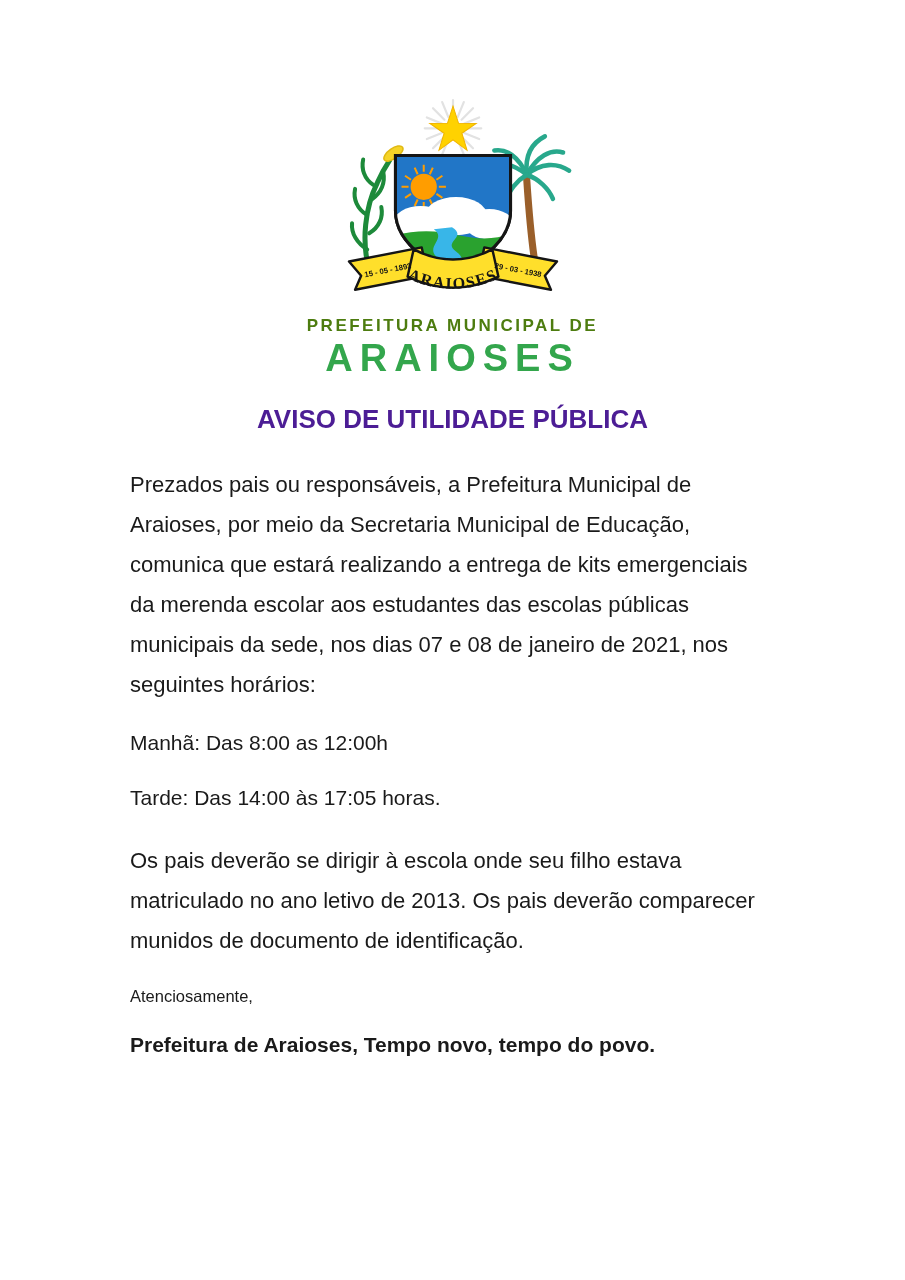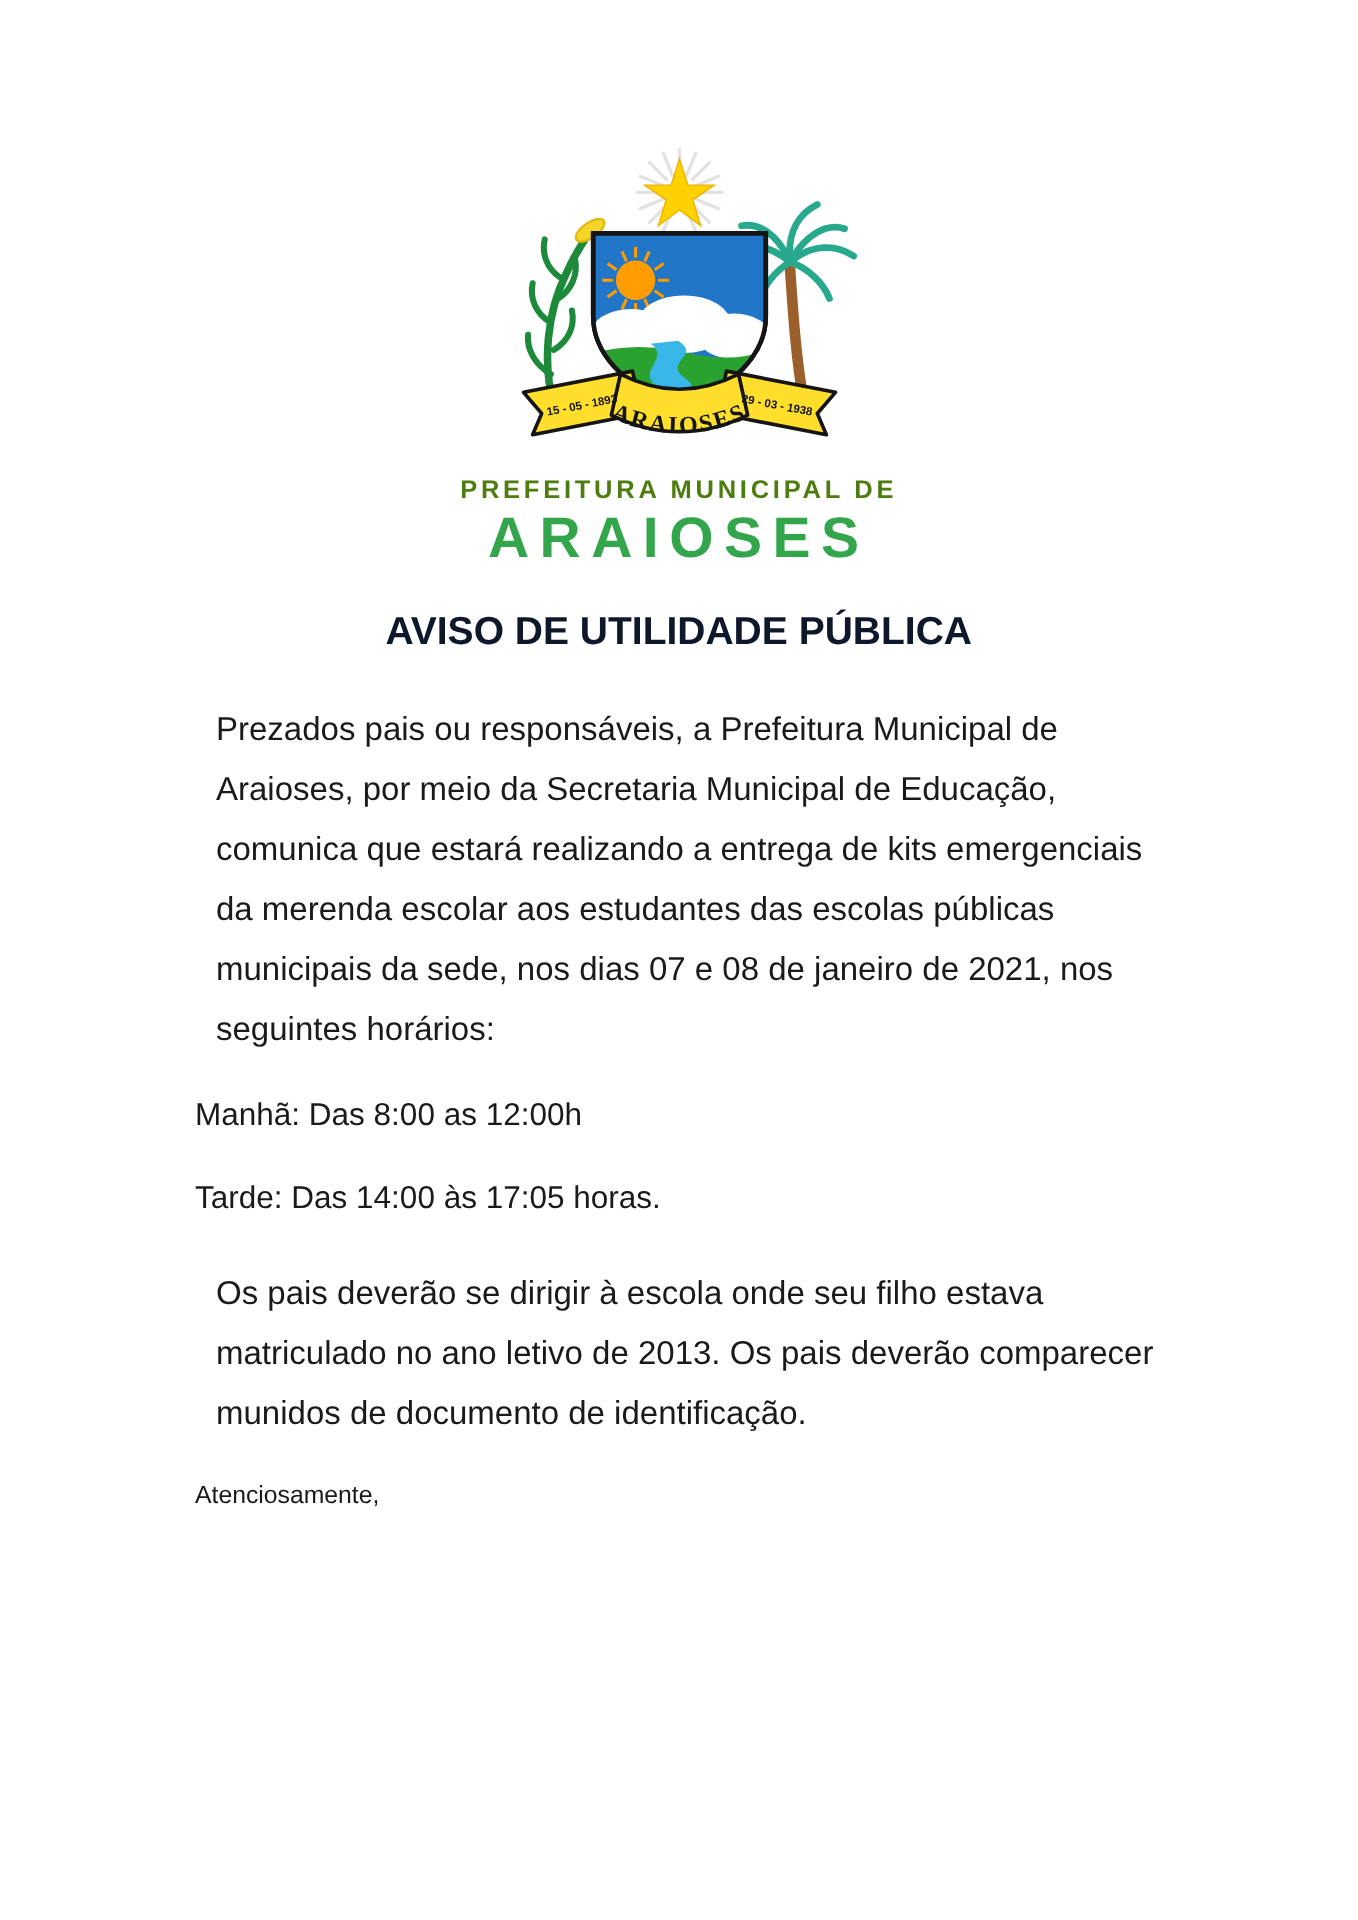--- a/index.html
+++ b/index.html
@@ -23,25 +23,25 @@
     margin-top:1px;
     font-size:38px; font-weight:800;
     letter-spacing:7px;
     color:#33a64c;
   }
   .content { width:645px; margin-left:130px; }
   .notice-title {
     margin:24px 0 30px 0;
     font-size:26px; font-weight:bold;
     text-align:center;
-    color:#0f172a;
+    color:#4c1d95;
   }
   .body-par {
     font-size:22px; line-height:40px;
-    margin:0 0 26px 14px;
+    margin:0 0 26px 0;
   }
   .sched {
     font-size:21px; font-weight:normal;
     margin:0 0 31px 0;
   }
   .closing {
     font-size:16.5px;
     margin:4px 0 27px 0;
   }
   .signature {
@@ -140,15 +140,16 @@
     <p class="body-par">Prezados pais ou responsáveis, a Prefeitura Municipal de Araioses, por meio da Secretaria Municipal de Educação, comunica que estará realizando a entrega de kits emergenciais da merenda escolar aos estudantes das escolas públicas municipais da sede, nos dias 07 e 08 de janeiro de 2021, nos seguintes horários:</p>
 
     <p class="sched">Manhã: Das 8:00 as 12:00h</p>
     <p class="sched">Tarde: Das 14:00 às 17:05 horas.</p>
 
     <p class="body-par">Os pais deverão se dirigir à escola onde seu filho estava matriculado no ano letivo de 2013. Os pais deverão comparecer munidos de documento de identificação.</p>
 
 
     <p class="closing">Atenciosamente,</p>
 
+    <p class="signature">Prefeitura de Araioses, Tempo novo, tempo do povo.</p>
   </div>
 
 </div>
 
 </body></html>

